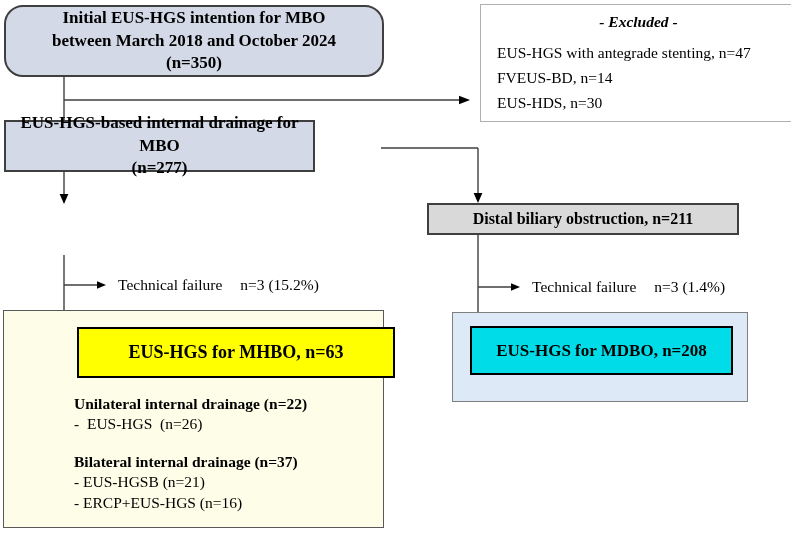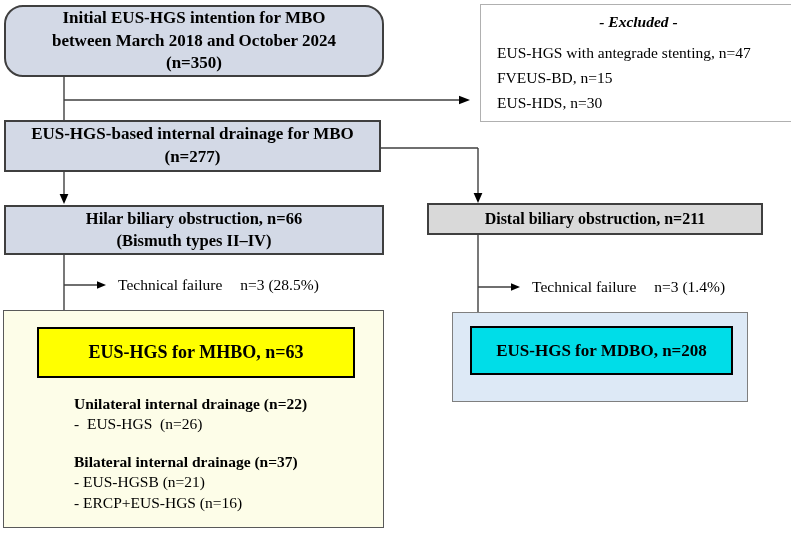--- a/index.html
+++ b/index.html
@@ -67,20 +67,21 @@
   .outer-right {
     background: #dde9f6;
     border: 1px solid #7f7f7f;
   }
   .yellowbox {
     background: #ffff00;
     border: 2px solid #000000;
     display: flex; align-items: center; justify-content: center;
     font-weight: bold;
     font-size: 18px;
+    margin-left: 40px;
   }
   .cyanbox {
     background: #00dde8;
     border: 2px solid #000000;
     display: flex; align-items: center; justify-content: center;
     font-weight: bold;
     font-size: 17px;
   }
 
   .details { font-size: 15.5px; line-height: 1.32; }
@@ -129,35 +130,33 @@
     <path d="M63,398 H55.5 V500 H63 M55.5,445 H47"></path>
   </svg>
 
   <div class="abs bluebox" style="left:4px; top:5px; width:380px; height:72px; font-size:17px;border-radius:19px;">Initial EUS-HGS intention for MBO
 between March 2018 and October 2024
 (n=350)</div>
 
   <div class="abs excluded" style="left:472px; top:4px; width:315px; height:118px;">
     <div class="excluded-title">- Excluded -</div>
     <div class="excluded-item">EUS-HGS with antegrade stenting, n=47</div>
-    <div class="excluded-item">FVEUS-BD, n=15</div>
+    <div class="excluded-item">FVEUS-BD, n=14</div>
     <div class="excluded-item">EUS-HDS, n=30</div>
   </div>
 
-  <div class="abs bluebox" style="left:4px; top:120px; width:377px; height:52px; font-size:17px;">EUS-HGS-based internal drainage for MBO
+  <div class="abs bluebox" style="left:4px; top:120px; width:311px; height:52px; font-size:17px;">EUS-HGS-based internal drainage for MBO
 (n=277)</div>
 
-  <div class="abs bluebox" style="left:4px; top:205px; width:380px; height:50px; font-size:16.5px;">Hilar biliary obstruction, n=66
-(Bismuth types II–IV)</div>
 
-  <div class="abs graybox" style="left:427px; top:203px; width:336px; height:32px;">Distal biliary obstruction, n=211</div>
+  <div class="abs graybox" style="left:427px; top:203px; width:312px; height:32px;">Distal biliary obstruction, n=211</div>
 
   <div class="abs tf" style="left:118px; top:276px; height:18px;">
     <span>Technical failure</span>
-    <span class="val">n=3 (28.5%)</span>
+    <span class="val">n=3 (15.2%)</span>
   </div>
 
   <div class="abs tf" style="left:532px; top:278px; height:18px;">
     <span>Technical failure</span>
     <span class="val">n=3 (1.4%)</span>
   </div>
 
   <div class="abs outer-left" style="left:3px; top:310px; width:381px; height:218px;"></div>
 
   <div class="abs yellowbox" style="left:37px; top:327px; width:318px; height:51px;">EUS-HGS for MHBO, n=63</div>

